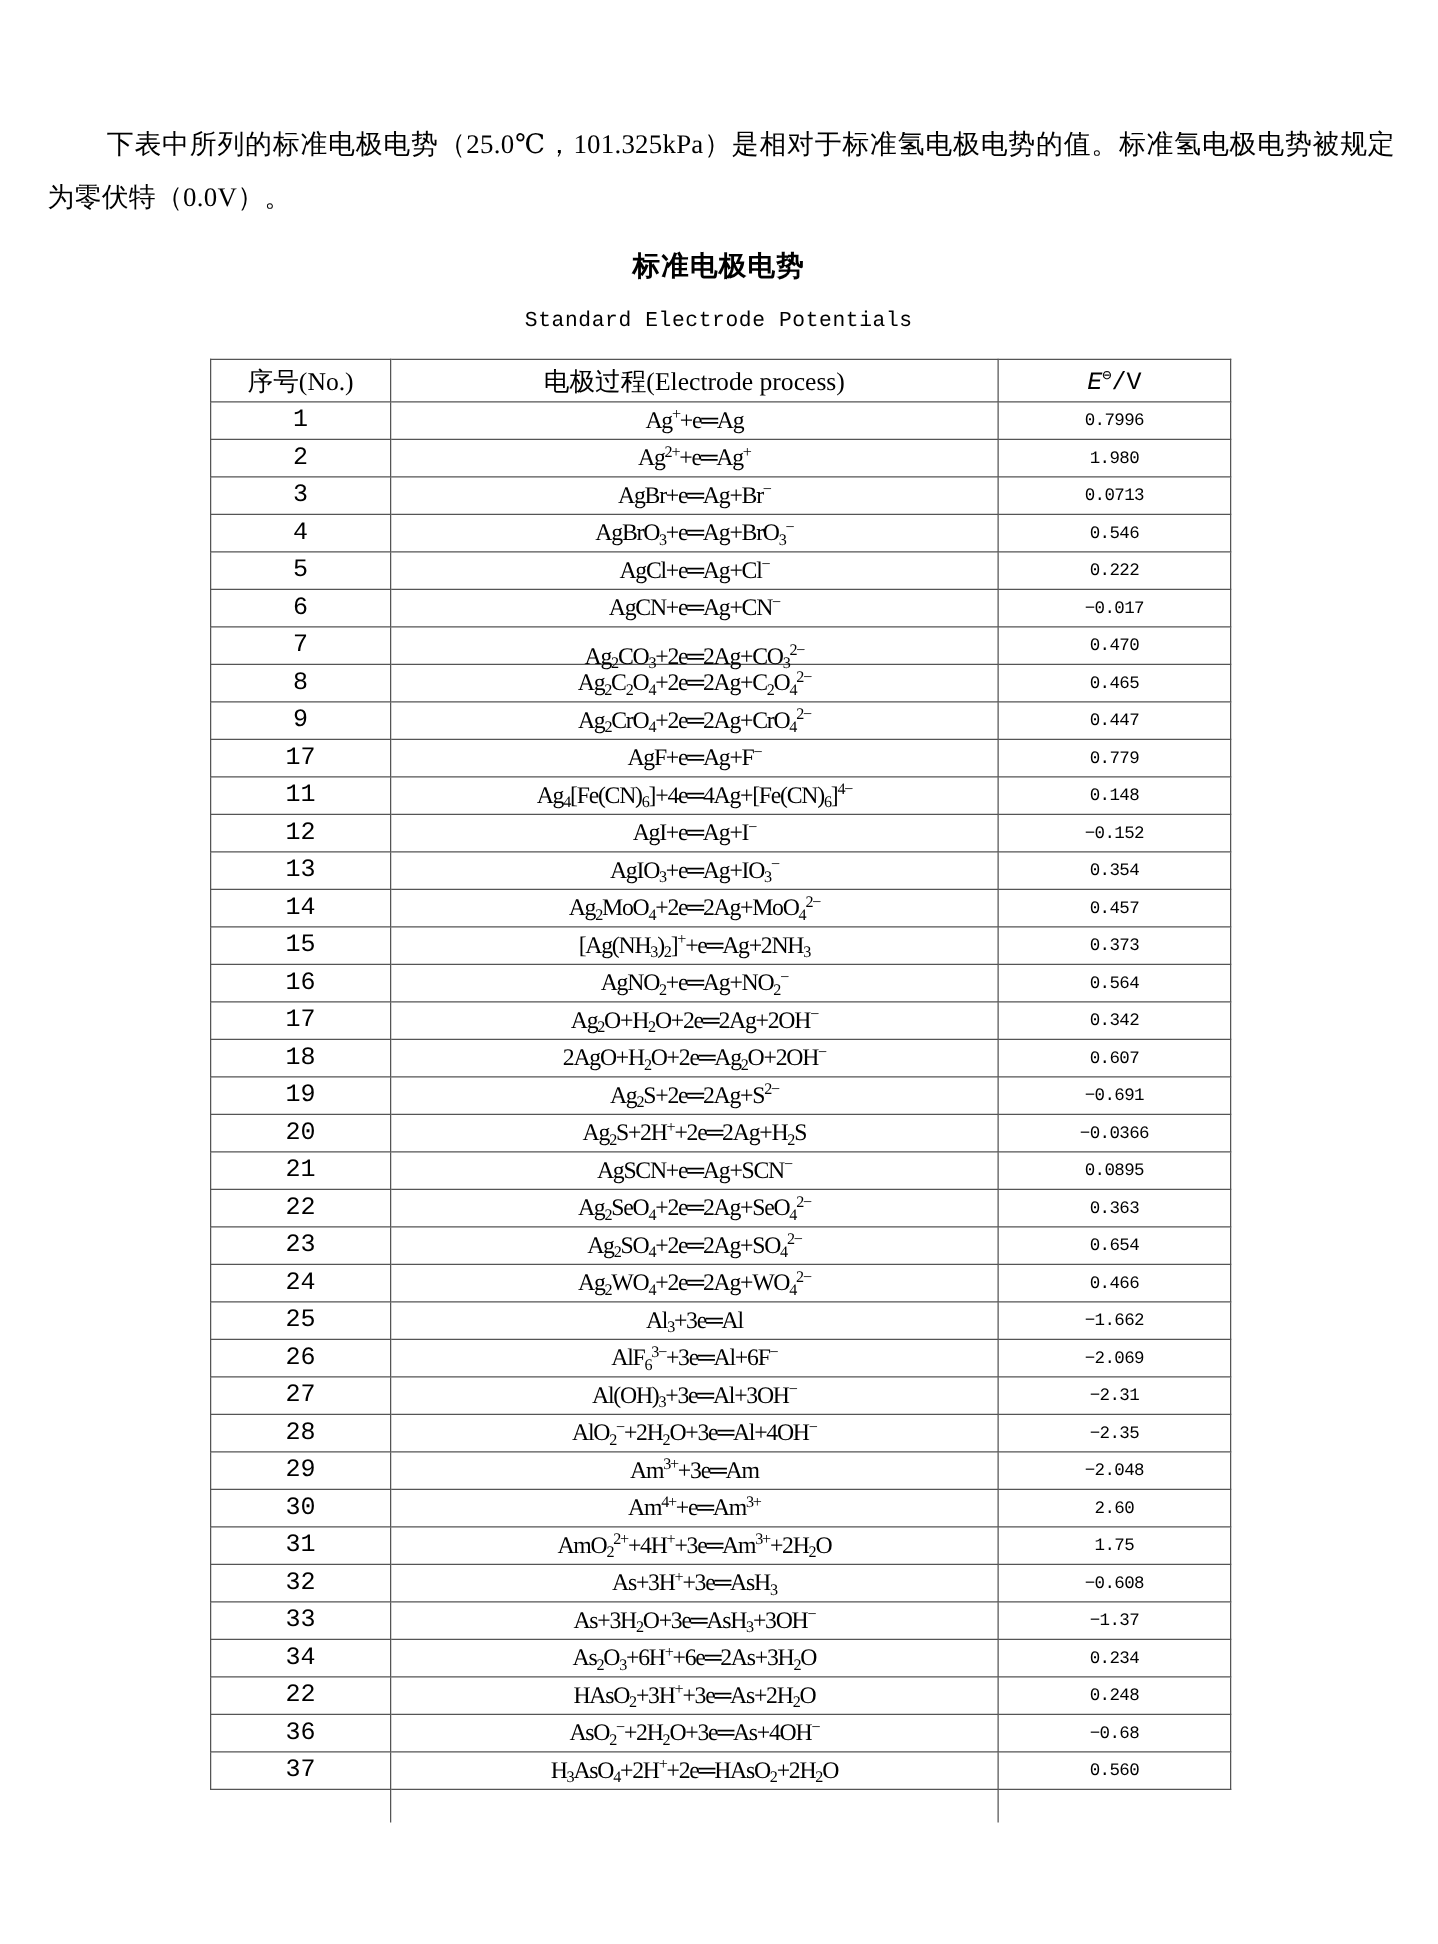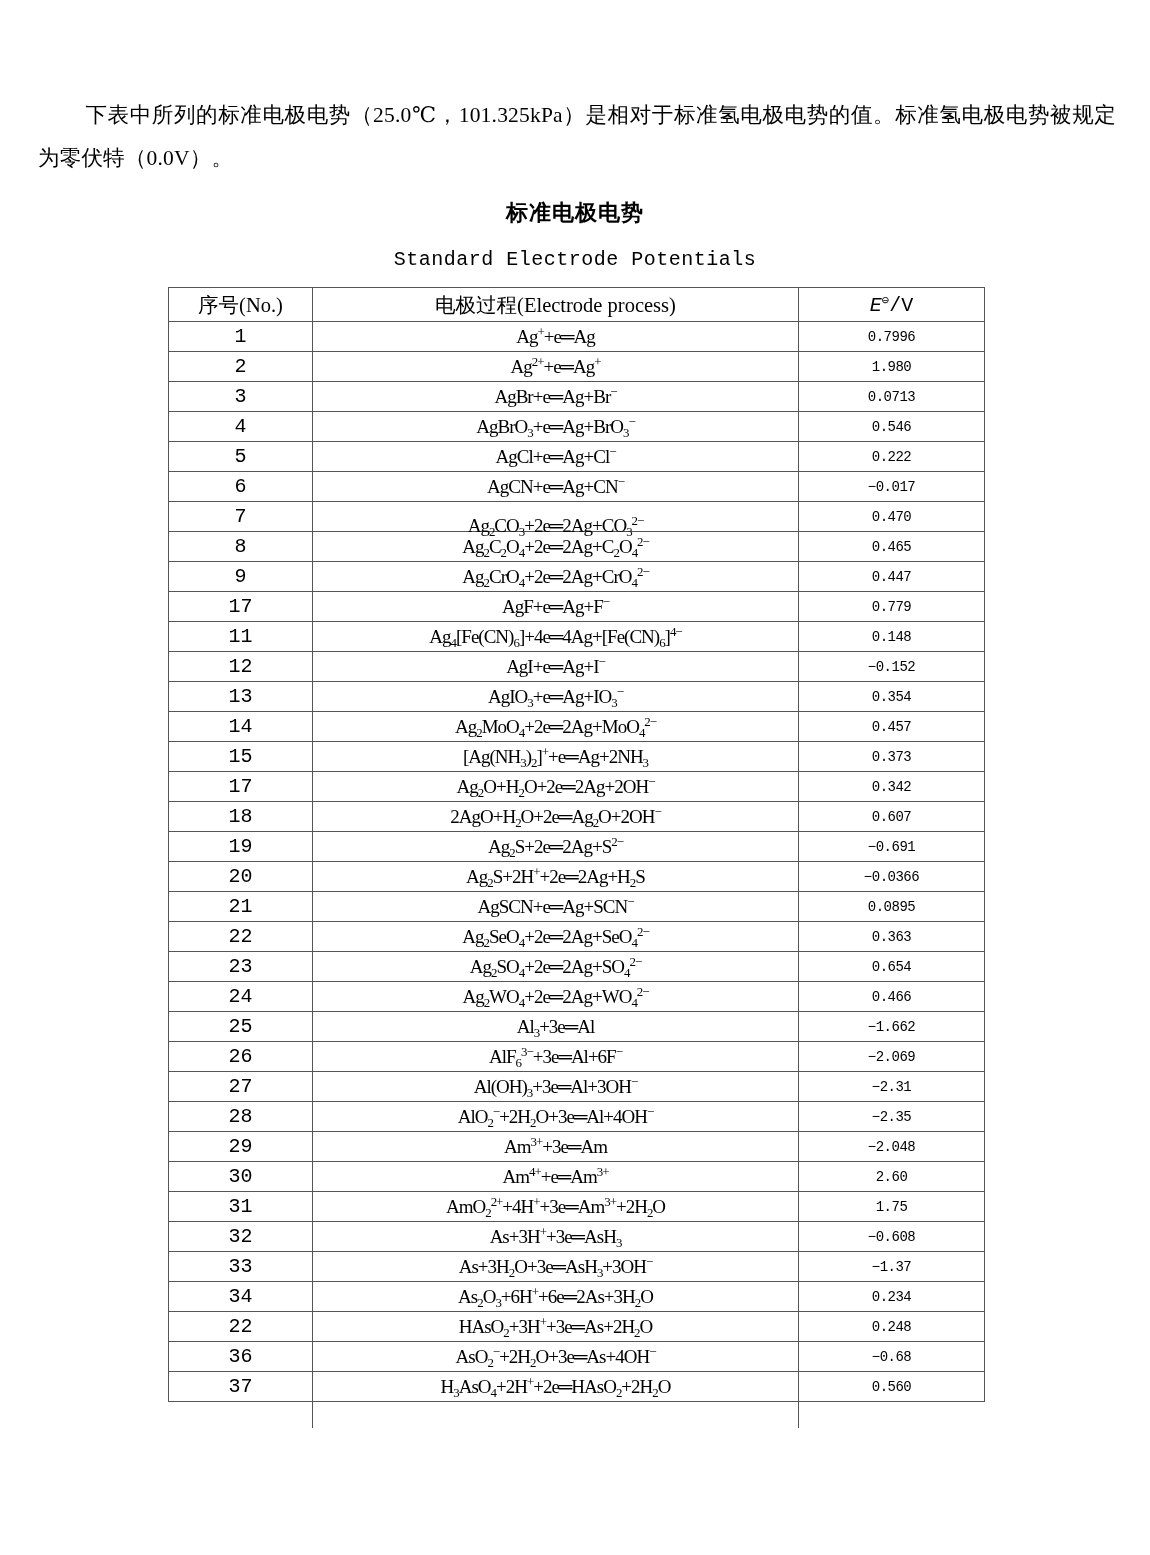--- a/index.html
+++ b/index.html
@@ -47,21 +47,21 @@
     font-size: 22px;
     font-weight: 700;
     letter-spacing: 1px;
   }
   .title-en {
     position: absolute;
     left: 0;
     top: 248px;
     width: 1150px;
     text-align: center;
-    font-size: 20px;
+    font-size: 17px;
     font-family: "Liberation Mono", "DejaVu Sans Mono", monospace;
     letter-spacing: 0.5px;
   }
 
   
   .tbl-wrap {
     position: absolute;
     left: 168px;
     top: 287px;
     width: 816px;
@@ -222,20 +222,25 @@
             <td class="no">14</td>
             <td class="proc"><span class="eq">Ag<sub>2</sub>MoO<sub>4</sub>+2e═2Ag+MoO<sub>4</sub><sup>2−</sup></span></td>
             <td class="val">0.457</td>
           </tr>
           <tr>
             <td class="no">15</td>
             <td class="proc"><span class="eq">[Ag(NH<sub>3</sub>)<sub>2</sub>]<sup>+</sup>+e═Ag+2NH<sub>3</sub></span></td>
             <td class="val">0.373</td>
           </tr>
           <tr>
+            <td class="no">16</td>
+            <td class="proc"><span class="eq">AgNO<sub>2</sub>+e═Ag+NO<sub>2</sub><sup>−</sup></span></td>
+            <td class="val">0.564</td>
+          </tr>
+          <tr>
             <td class="no">17</td>
             <td class="proc"><span class="eq">Ag<sub>2</sub>O+H<sub>2</sub>O+2e═2Ag+2OH<sup>−</sup></span></td>
             <td class="val">0.342</td>
           </tr>
           <tr>
             <td class="no">18</td>
             <td class="proc"><span class="eq">2AgO+H<sub>2</sub>O+2e═Ag<sub>2</sub>O+2OH<sup>−</sup></span></td>
             <td class="val">0.607</td>
           </tr>
           <tr>

